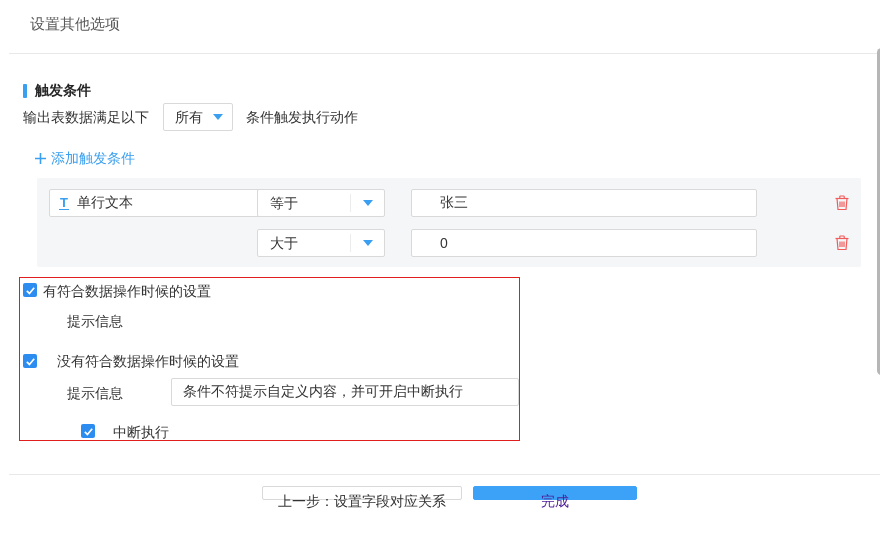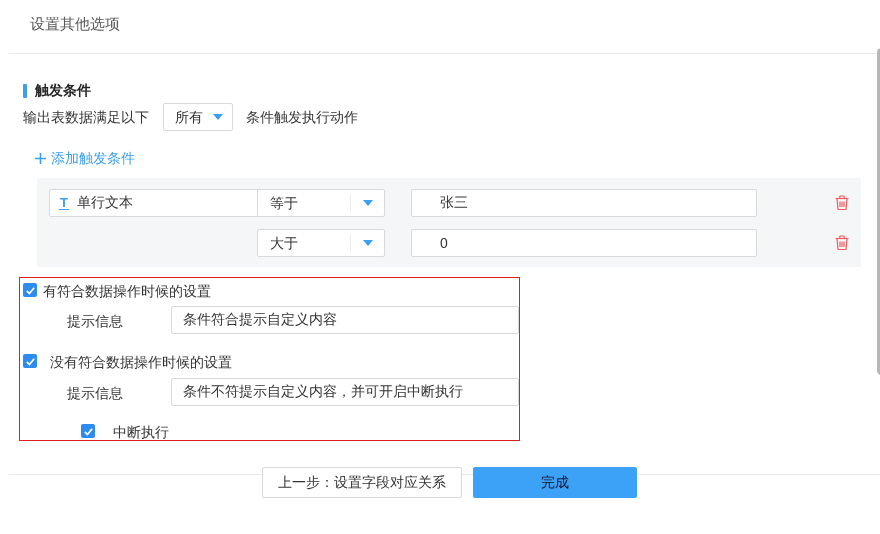--- a/index.html
+++ b/index.html
@@ -59,39 +59,39 @@
 
   .red-rect { position:absolute; left:10px; top:277px; width:501px; height:164px;
               border:1px solid #e01e1e; pointer-events:none; }
 
   .cb { position:absolute; width:14px; height:14px; background:#2d8cf0; border-radius:2px;
         cursor:pointer; display:flex; align-items:center; justify-content:center; }
   .cb svg { display:block; }
   .cb-label { position:absolute; font-size:14px; color:#333; line-height:14px; }
 
   .cb-matched { left:14px; top:283px; }   .lbl-matched { left:34px; top:284px; }
-  .cb-unmatched { left:14px; top:354px; } .lbl-unmatched { left:41px; top:355px; }
+  .cb-unmatched { left:14px; top:354px; } .lbl-unmatched { left:48px; top:355px;font-family:Liberation Mono, monospace; }
   .cb-interrupt { left:72px; top:424px; } .lbl-interrupt { left:104px; top:425px; }
 
   .prompt-label { position:absolute; left:58px; font-size:14px; color:#333; }
   .prompt-label.p1 { top:313px; } .prompt-label.p2 { top:385px; }
   .prompt-input { left:162px; width:348px; padding:0 11px; font-size:14px; color:#333;
                   font-family:"Liberation Sans","DejaVu Sans",sans-serif; }
   .prompt-input.p1 { top:306px; } .prompt-input.p2 { top:378px; }
 
   .dashed-note { position:absolute; left:164px; top:417px; width:539px; height:32px;
                  background:#fff; border:2px dashed #e01e1e; color:#e01e1e;
                  font-size:14px; font-weight:bold; line-height:28px; padding:0 8px;
                  white-space:nowrap; overflow:hidden; }
 
-  .btn { position:absolute; top:467px; height:31px; border-radius:2px; font-size:14px;
+  .btn { position:absolute; top:486px; height:14px; border-radius:2px; font-size:14px;
          cursor:pointer; text-align:center; line-height:29px; }
   .btn-back { left:253px; width:200px; background:#fff; border:1px solid #d9d9d9; color:#333; }
   .btn-finish { left:464px; width:164px; background:#3ca2f7; border:1px solid #3ca2f7;
-                color:#0f172a; line-height:29px; }
+                color:#4c1d95; line-height:29px; }
 </style>
 </head>
 <body>
 
 <div class="dialog">
 
   <div class="dlg-title">设置其他选项</div>
   <div class="hdiv top"></div>
   <div class="scroll-thumb"></div>
 
@@ -148,21 +148,20 @@
     </svg>
   </div>
 
   <div class="cb cb-matched">
     <svg width="11" height="11" viewBox="0 0 12 12">
       <polyline points="2,6.5 4.8,9.2 10,3" fill="none" stroke="#fff" stroke-width="1.8"></polyline>
     </svg>
   </div>
   <div class="cb-label lbl-matched">有符合数据操作时候的设置</div>
   <div class="prompt-label p1">提示信息</div>
-  <input class="box prompt-input p1" value="条件符合提示自定义内容" style="">
 
   <div class="cb cb-unmatched">
     <svg width="11" height="11" viewBox="0 0 12 12">
       <polyline points="2,6.5 4.8,9.2 10,3" fill="none" stroke="#fff" stroke-width="1.8"></polyline>
     </svg>
   </div>
   <div class="cb-label lbl-unmatched">没有符合数据操作时候的设置</div>
   <div class="prompt-label p2">提示信息</div>
   <input class="box prompt-input p2" value="条件不符提示自定义内容，并可开启中断执行" style="">
 

